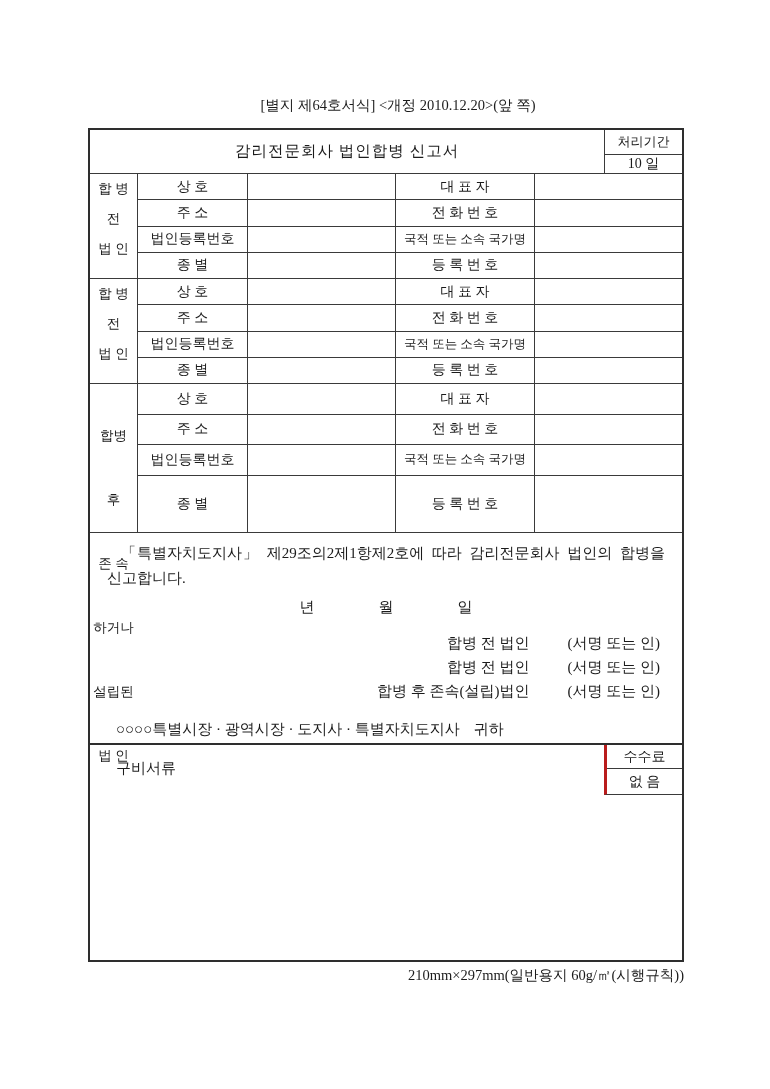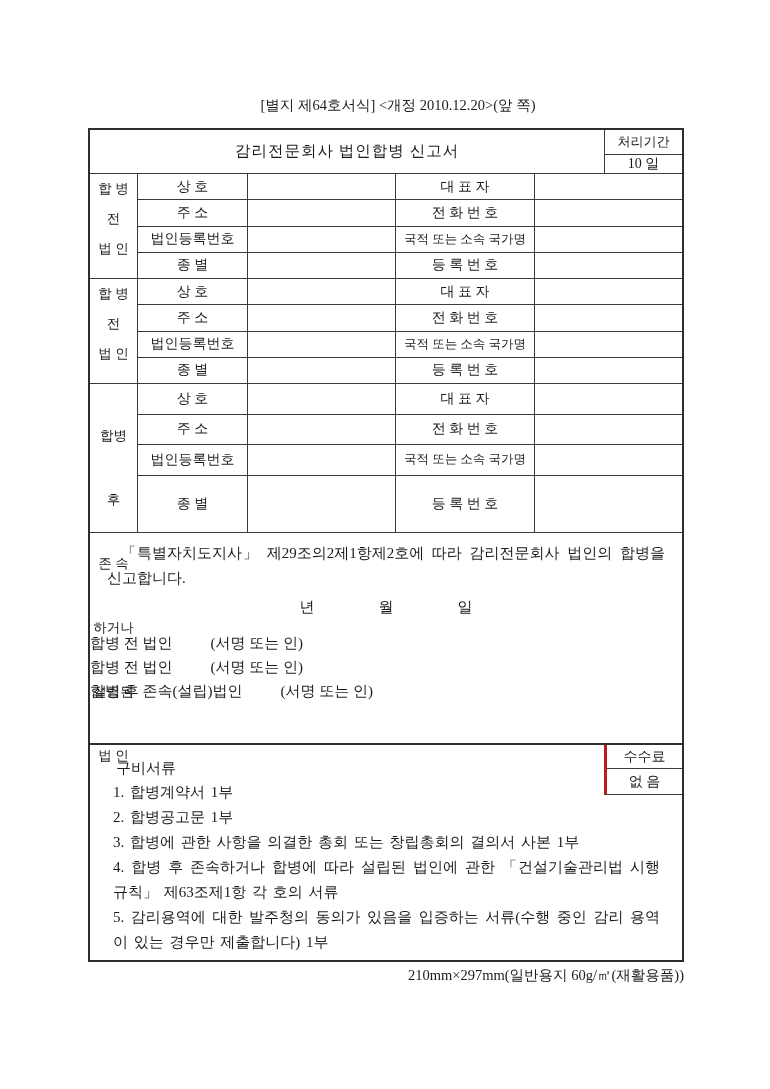--- a/index.html
+++ b/index.html
@@ -41,21 +41,21 @@
   .fl2.sm { font-size: 12.5px; }
   .fv2 { flex: 1; }
 
   
   .decl { height: 212px; border-bottom: 2px solid #2e2e2e; padding-top: 4px; overflow: hidden; }
   .decl-text { width: 558px; margin: 4px auto 0; font-size: 15px; line-height: 25px;
     text-align: justify; text-indent: 14px; word-spacing: 3px; }
   .date-line { margin-top: 4px; display: flex; justify-content: center; gap: 64px;
     font-size: 15px; line-height: 24px; }
   .sig-rows { margin-top: 12px; font-size: 15px; }
-  .sig-row { display: flex; justify-content: flex-start; align-items: baseline;
+  .sig-row { display: flex; justify-content: flex-end; align-items: baseline;
     padding-right: 22px; line-height: 24px; }
   .sig-seal { margin-left: 38px; }
   .addressee { margin-top: 14px; padding-left: 26px; font-size: 15px; line-height: 24px; }
   .addressee .suffix { margin-left: 14px; }
 
   
   .docs { flex: 1; position: relative; padding-top: 12px; overflow: hidden; }
   .docs-label { padding-left: 26px; font-size: 15px; line-height: 22px; }
   .fee-box { position: absolute; top: 0; right: 0; width: 78px;
     border-left: 3px solid #b91c1c; border-bottom: 1px solid #3a3a3a; background: #fff; }
@@ -207,34 +207,30 @@
         </div>
         <div class="sig-row">
           <span>합병 전 법인</span>
           <span class="sig-seal">(서명 또는 인)</span>
         </div>
         <div class="sig-row">
           <span>합병 후 존속(설립)법인</span>
           <span class="sig-seal">(서명 또는 인)</span>
         </div>
       </div>
+      <div class="addressee">
+        <span>○○○○특별시장 · 광역시장 · 도지사 · 특별자치도지사</span><span class="suffix">귀하</span>
+      </div>
     </div>
 
     <div class="docs">
       <div class="docs-label">구비서류</div>
       <div class="fee-box">
         <div class="fee-label">수수료</div>
         <div class="fee-value">없 음</div>
       </div>
-      <div class="doc-items">
-        <div class="doc-item">1. 합병계약서 1부</div>
-        <div class="doc-item">2. 합병공고문 1부</div>
-        <div class="doc-item">3. 합병에 관한 사항을 의결한 총회 또는 창립총회의 결의서 사본 1부</div>
-        <div class="doc-item">4. 합병 후 존속하거나 합병에 따라 설립된 법인에 관한 「건설기술관리법 시행규칙」 제63조제1항 각 호의 서류</div>
-        <div class="doc-item">5. 감리용역에 대한 발주청의 동의가 있음을 입증하는 서류(수행 중인 감리 용역이 있는 경우만 제출합니다) 1부</div>
-      </div>
     </div>
 
   </div>
 
-  <div class="doc-footer">210mm×297mm(일반용지 60g/㎡(재활용품))</div>
+  <div class="doc-footer">210mm×297mm(일반용지 60g/㎡(시행규칙))</div>
 
 </div>
 
 </body></html>

